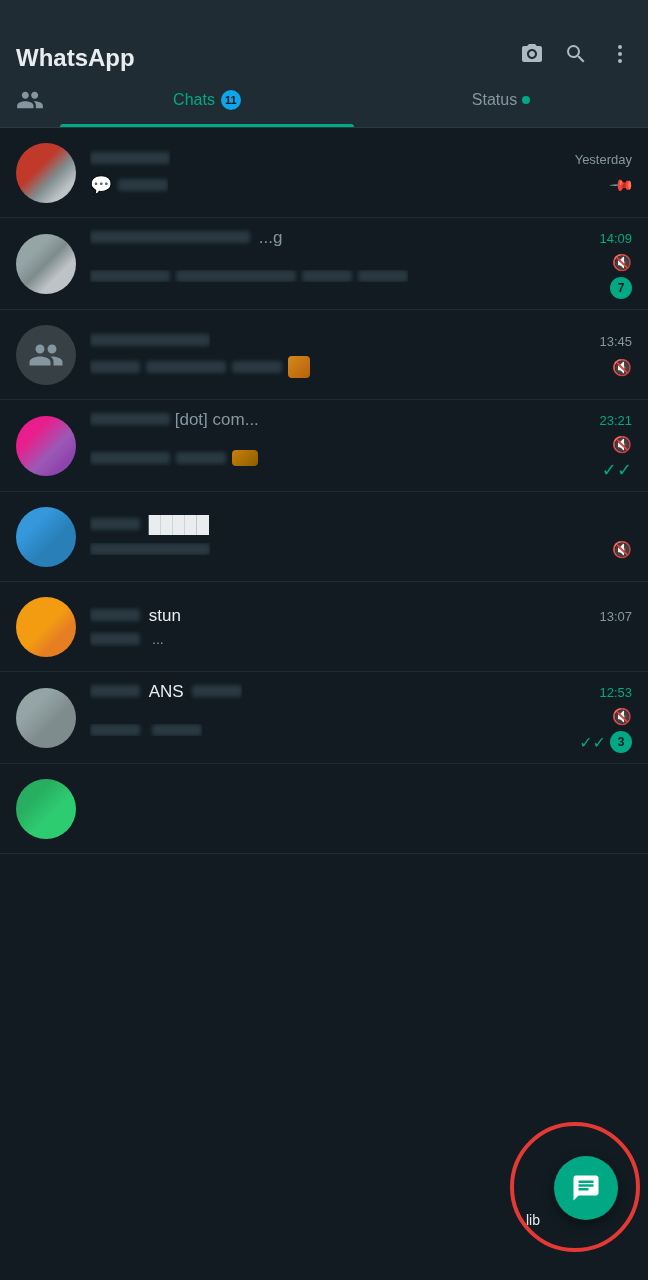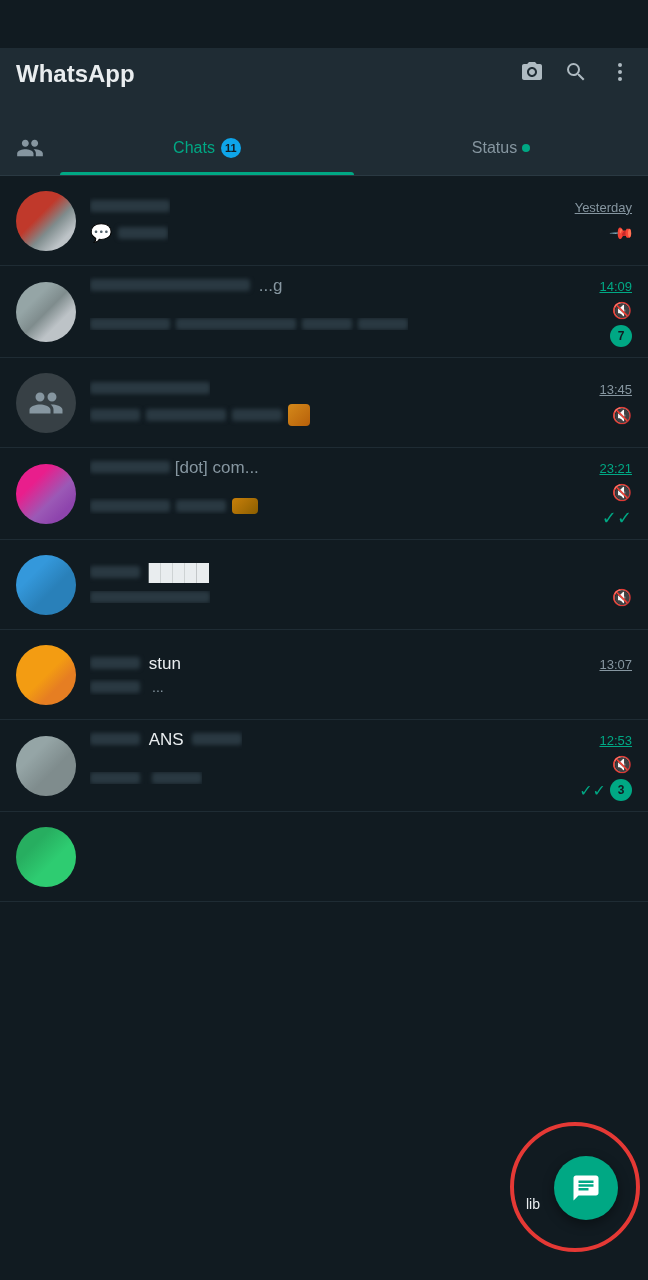--- a/index.html
+++ b/index.html
@@ -9,26 +9,25 @@
       min-height: 1280px;
       background-color: #111b21;
       font-family: 'Segoe UI', Arial, sans-serif;
       color: #e9edef;
       overflow-x: hidden;
     }
 
     
     .header {
       background-color: #1f2c34;
-      padding: 12px 16px;
+      padding: 0 16px;
       height: 72px;
       display: flex;
-      align-items: flex-start;
+      align-items: flex-end;
       justify-content: space-between;
-      margin-top: 48px;
     }
     .header-title {
       font-size: 24px;
       font-weight: 600;
       color: #e9edef;
     }
     .header-icons {
       display: flex;
       gap: 20px;
       align-items: center;
@@ -165,21 +164,20 @@
       white-space: nowrap;
       overflow: hidden;
       text-overflow: ellipsis;
       max-width: 380px;
     }
     .chat-time {
       font-size: 13px;
       color: #8696a0;
       flex-shrink: 0;
       margin-left: 8px;
-      text-decoration: underline;
     }
     .chat-time.unread {
       color: #00a884;
     }
     .chat-bottom {
       display: flex;
       justify-content: space-between;
       align-items: center;
     }
     .chat-preview {
@@ -274,21 +272,21 @@
       height: 130px;
       border: 4px solid #e53935;
       border-radius: 50%;
       pointer-events: none;
       z-index: 200;
     }
 
     
     .fab-label {
       position: fixed;
-      bottom: 68px;
+      bottom: 52px;
       right: 108px;
       color: #e9edef;
       font-size: 14px;
       z-index: 100;
     }
   </style>
 </head>
 <body>
 
 <div class="header">

